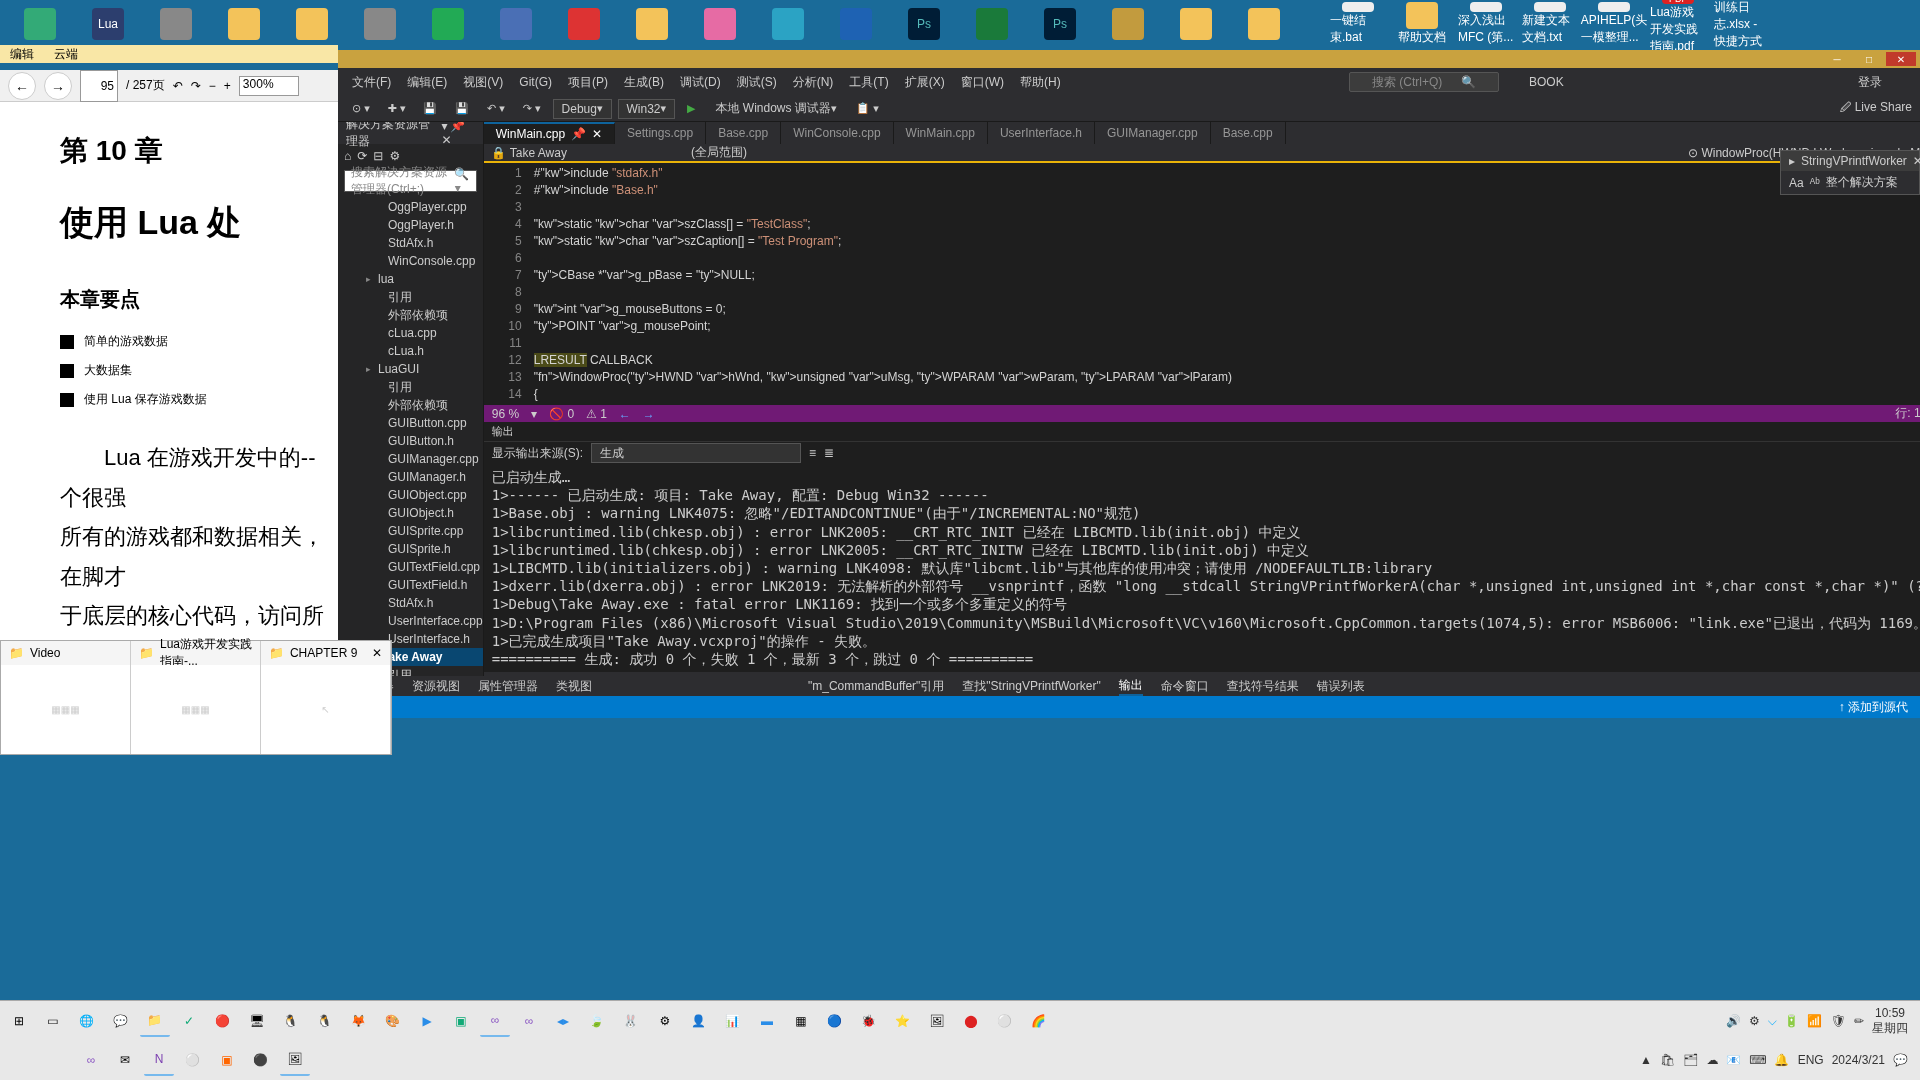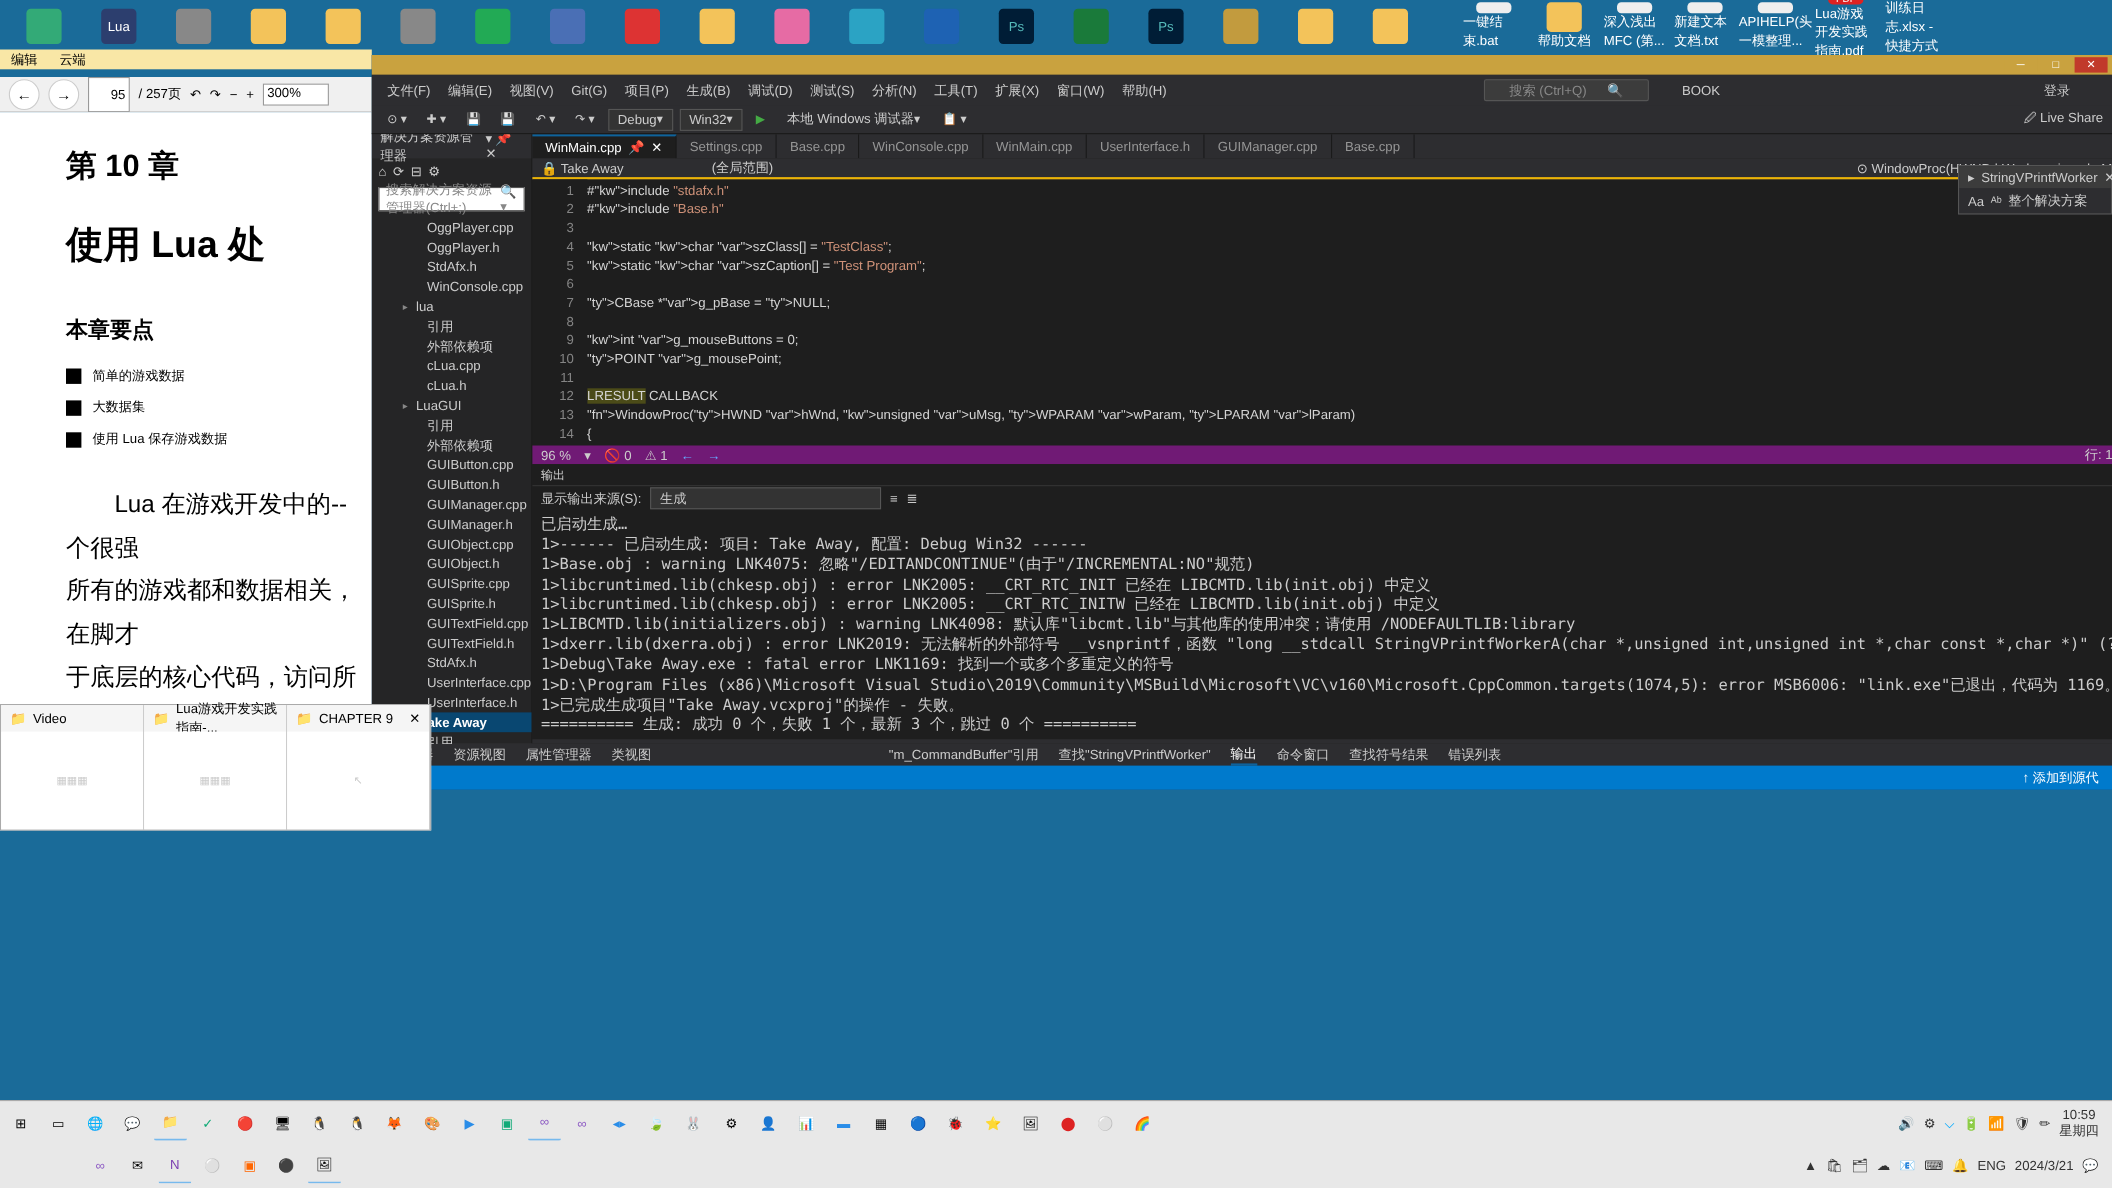--- a/index.html
+++ b/index.html
@@ -394,21 +394,21 @@
           </div>
           <div class="tab">
             <span>GUIManager.cpp</span>
           </div>
           <div class="tab">
             <span>Base.cpp</span>
           </div>
         </div>
       <div class="ed-bar">
         <span>🔒 <span>Take Away</span></span>
-        <span style="margin-left:76px">(全局范围)</span>
+        <span style="margin-left:120px">(全局范围)</span>
         <span style="margin-left:auto">⊙ <span>WindowProc(HWND hWnd, unsigned uMsg, WPAR</span></span>
       </div>
       <div class="code">
         <div class="gutter" id="gutter">
             <div>1</div>
             <div>2</div>
             <div>3</div>
             <div>4</div>
             <div>5</div>
             <div>6</div>

